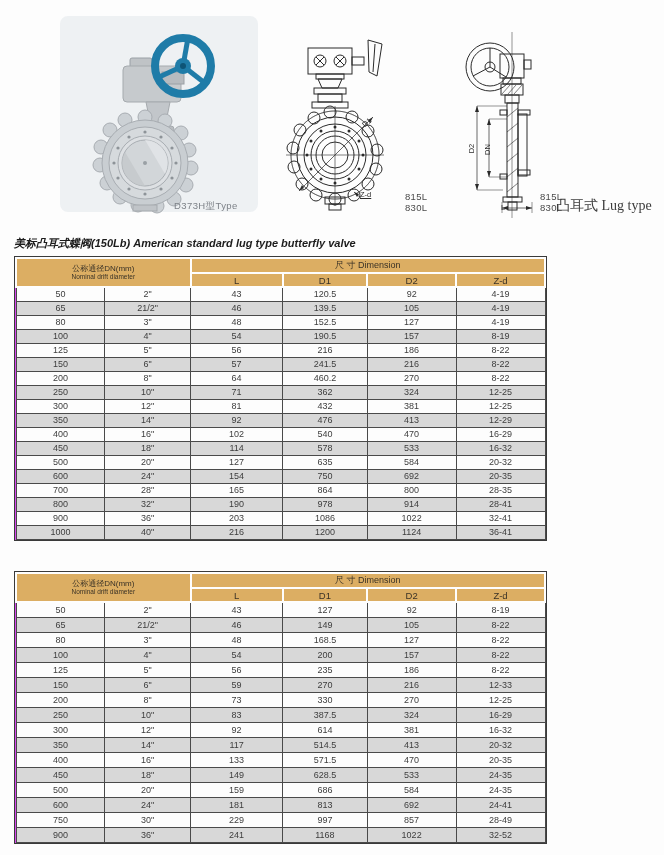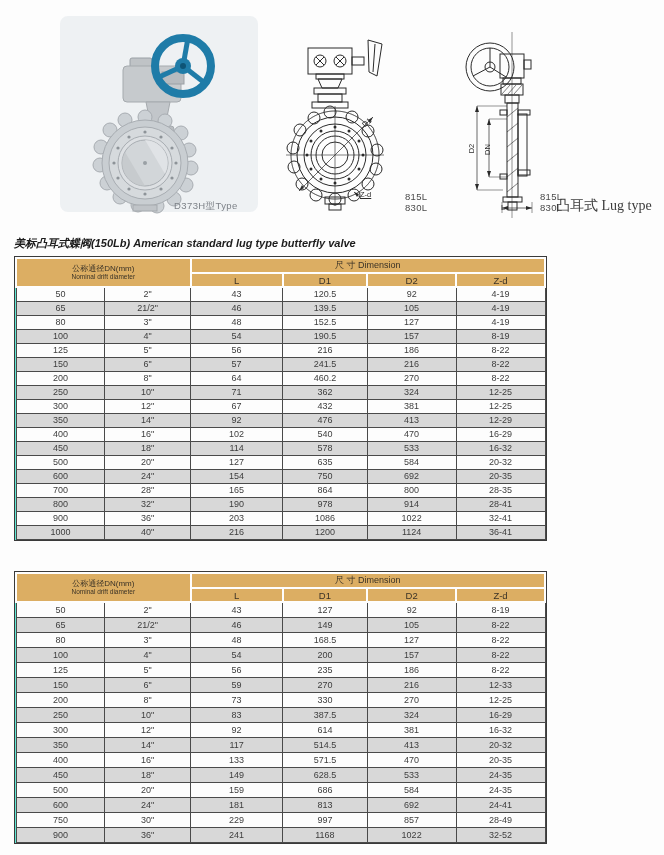--- a/index.html
+++ b/index.html
@@ -13,21 +13,21 @@
   .rot{transform:rotate(-90deg);transform-origin:center;}
   .diag{transform:rotate(-40deg);transform-origin:center;}
   .models{position:absolute;font-size:9.5px;line-height:10.5px;color:#4a4a4a;letter-spacing:.3px;margin-left:10px;}
   .photo-caption{position:absolute;font-size:9.5px;color:#7d8288;letter-spacing:.4px;}
   .side-caption{position:absolute;font-size:14px;color:#3c3c3c;font-family:Liberation Serif, serif;}
 
   
   .tbl-title{position:absolute;left:14px;font-size:11px;font-weight:bold;color:#1c1c1c;white-space:nowrap;font-style:italic;}
 
   
-  .tbl-wrap{position:absolute;left:14px;width:533px;border:1px solid #3a3a3a;background:#5eead4;box-sizing:border-box;}
+  .tbl-wrap{position:absolute;left:14px;width:533px;border:1px solid #3a3a3a;background:#d946ef;box-sizing:border-box;}
   table.spec{width:100%;border-collapse:collapse;table-layout:fixed;}
   table.spec th{background:#dcae63;border:2px solid #fefefe;font-weight:normal;color:#3a3226;padding:0;}
   tr.hrow1 th{height:12px;font-size:9px;}
   tr.hrow2 th{height:12px;font-size:9.5px;}
   .dn-zh{font-size:8px;line-height:9px;}
   .dn-en{font-size:6.5px;line-height:8px;}
   table.spec td{border:1px solid #4a4a4a;border-top:1px solid #8f8f8f;text-align:center;
                 font-size:9px;color:#3d3d3d;padding:0;background:#fdfdfd;}
   .t1 td{height:13px;line-height:13px;}
   .t2 td{height:14px;line-height:14px;}
@@ -321,21 +321,21 @@
             <td>250</td>
             <td>10"</td>
             <td>71</td>
             <td>362</td>
             <td>324</td>
             <td>12-25</td>
           </tr>
           <tr>
             <td>300</td>
             <td>12"</td>
-            <td>67</td>
+            <td>81</td>
             <td>432</td>
             <td>381</td>
             <td>12-25</td>
           </tr>
           <tr class="stripe">
             <td>350</td>
             <td>14"</td>
             <td>92</td>
             <td>476</td>
             <td>413</td>

